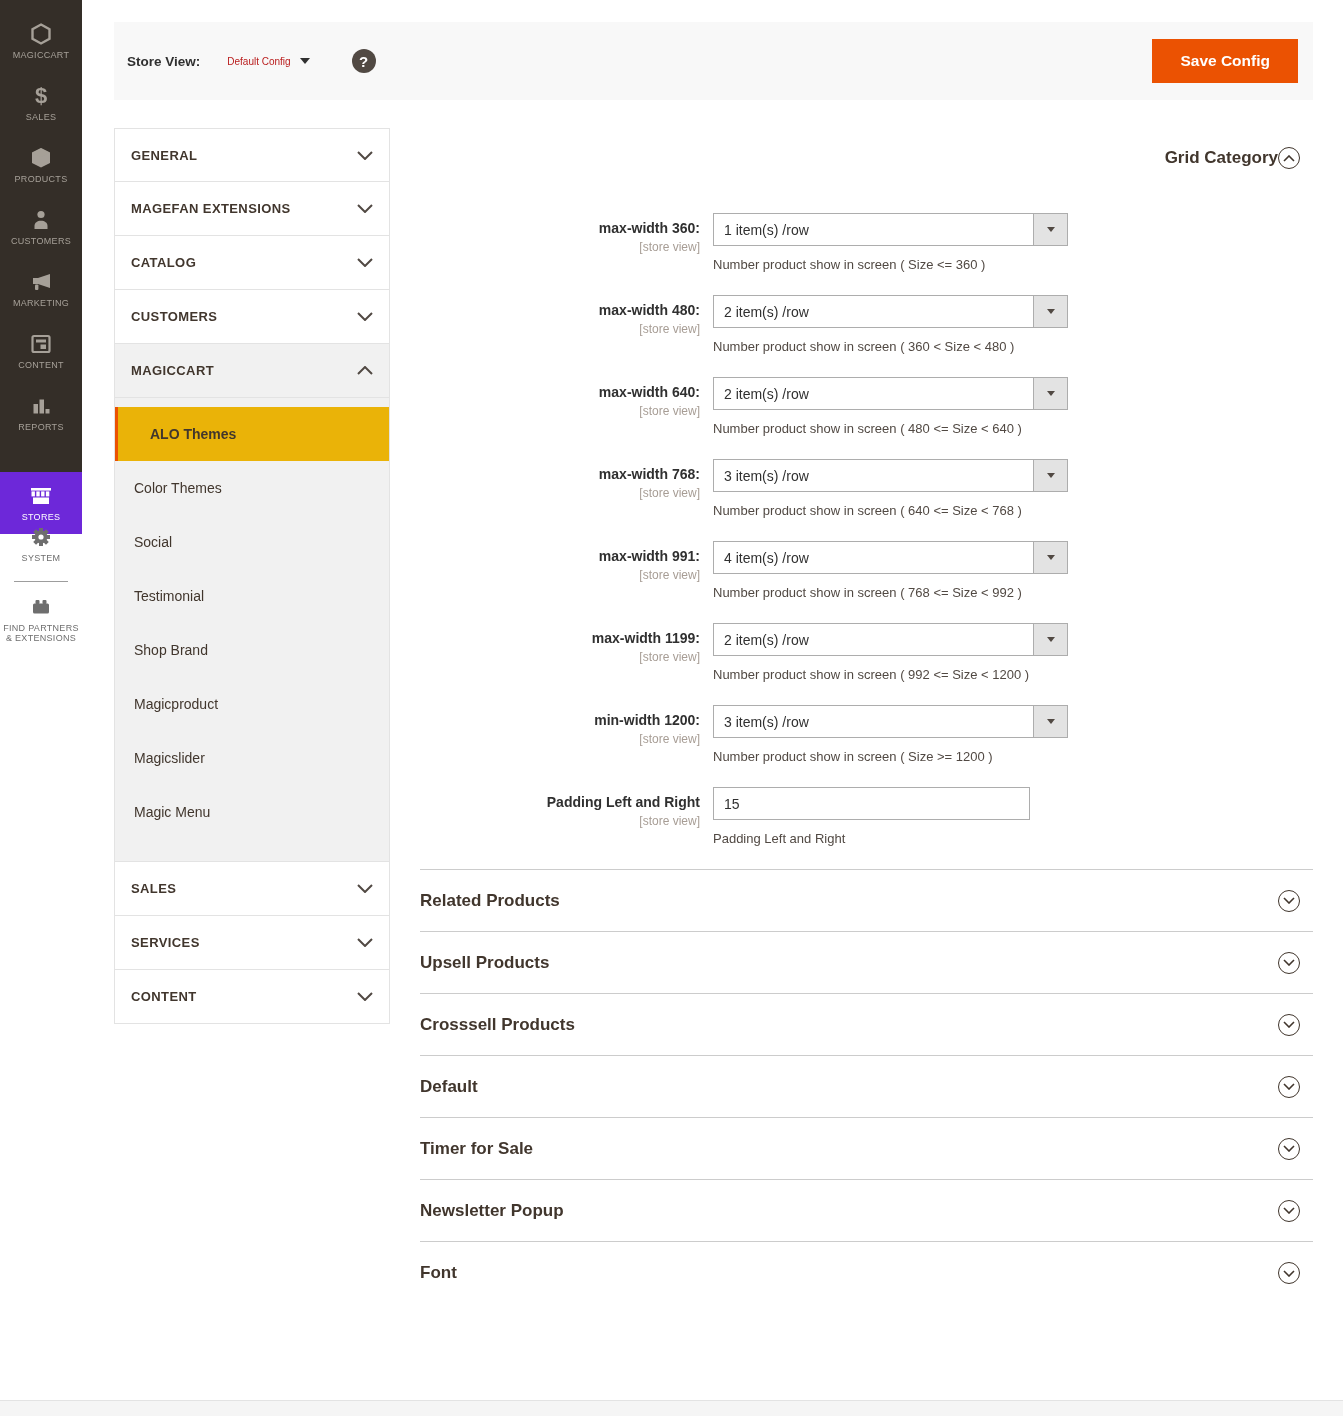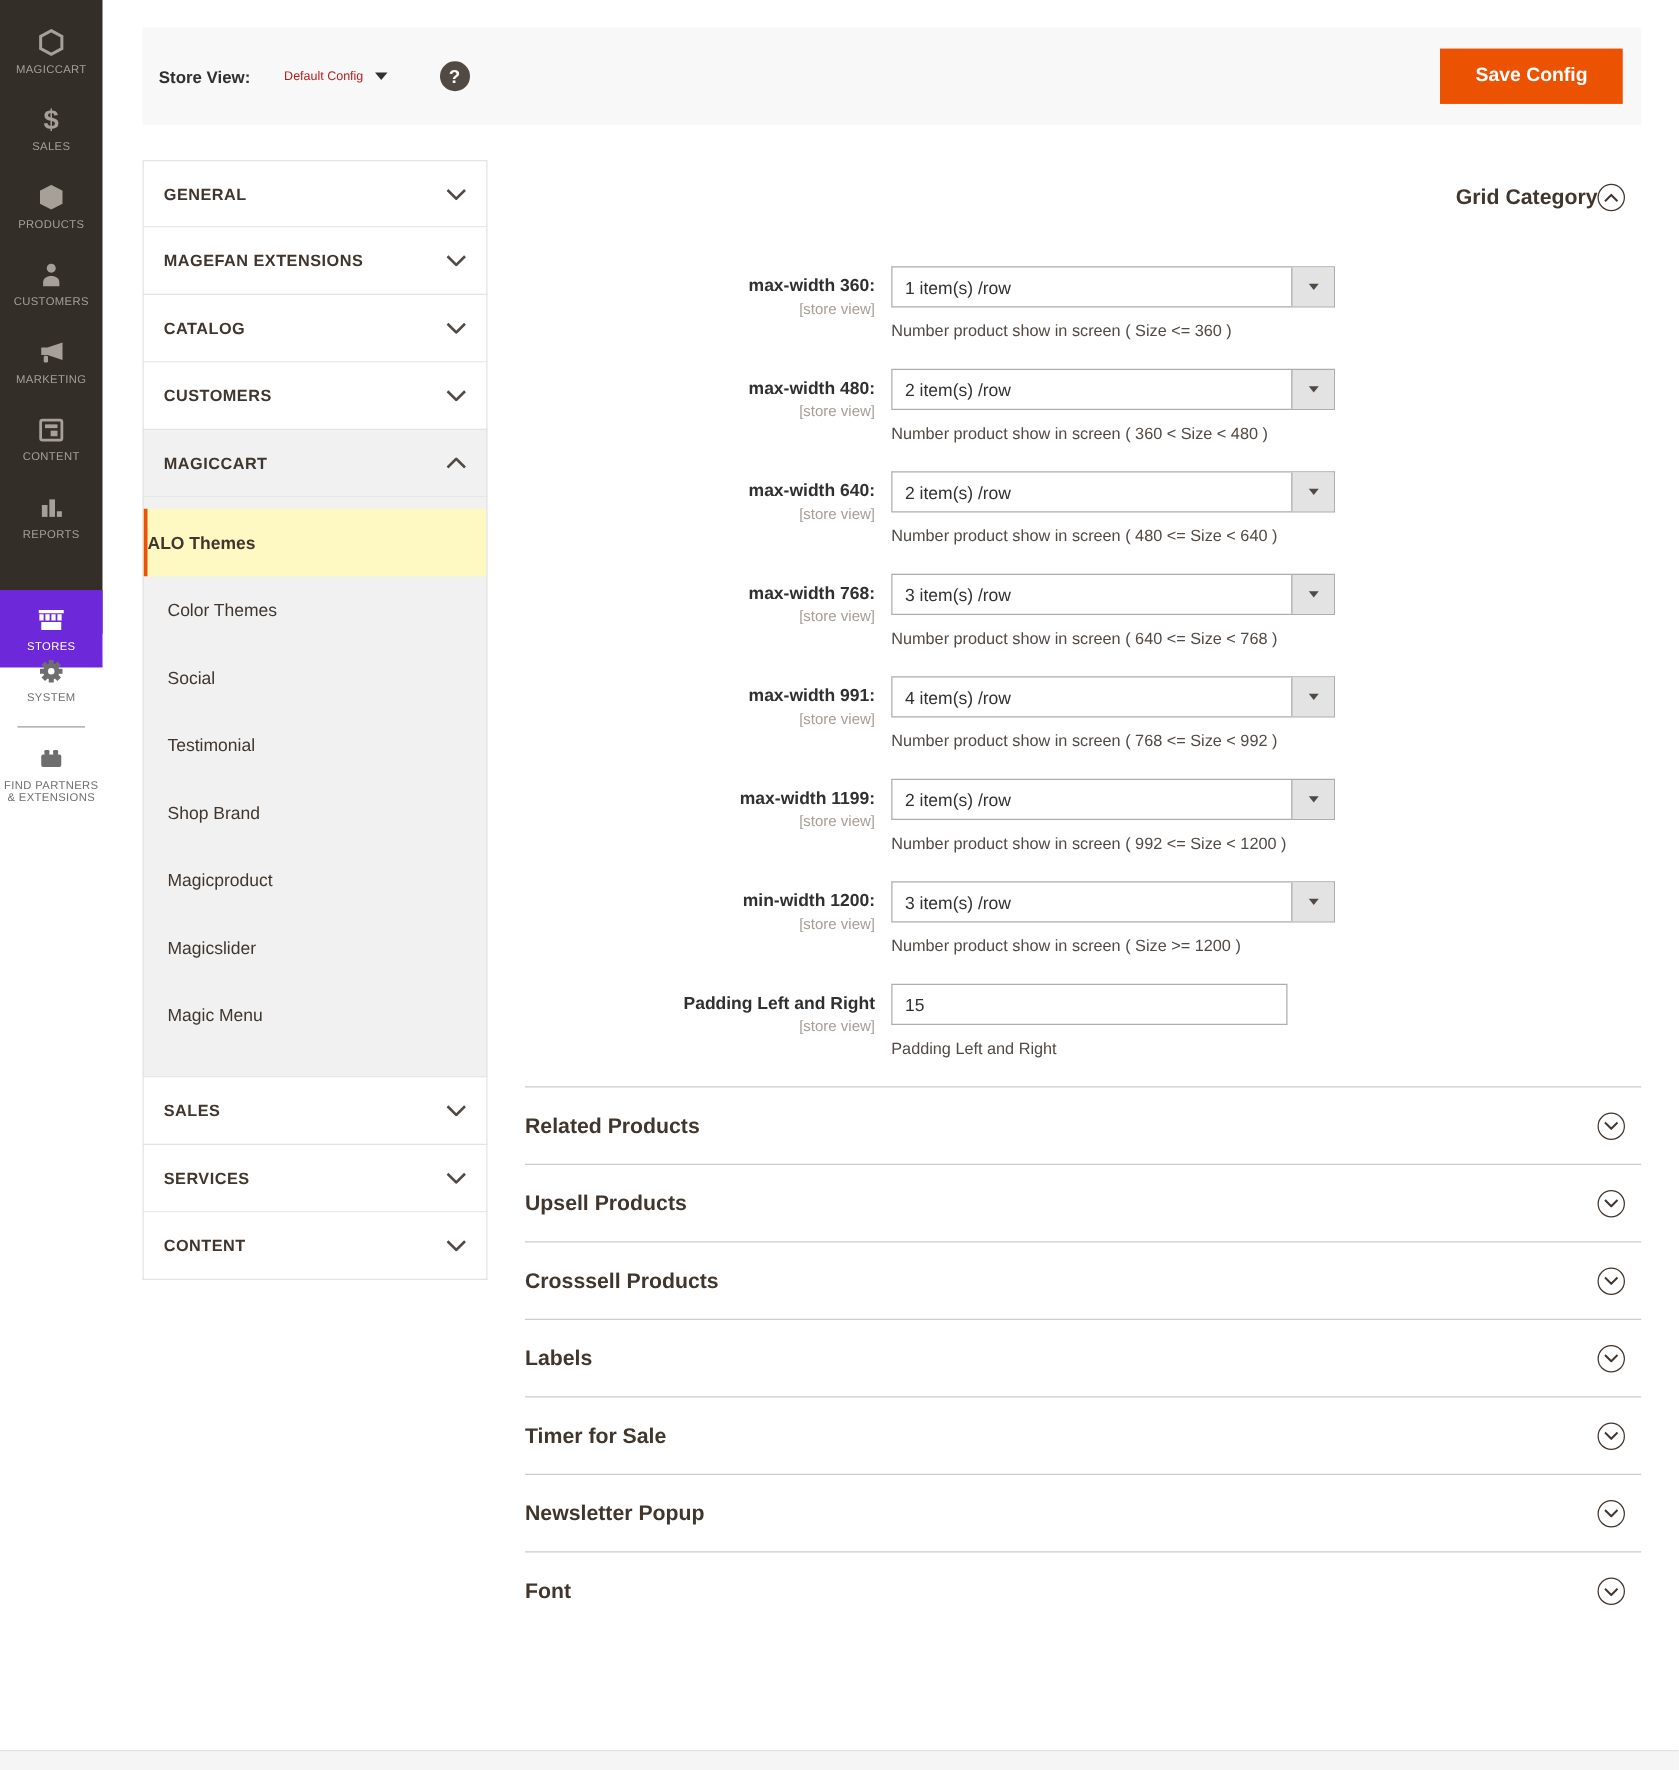--- a/index.html
+++ b/index.html
@@ -36,21 +36,21 @@
   
   .cfg-nav { position:absolute; left:114px; top:128px; width:276px; }
   .cfg-section { height:54px; background:#ffffff; border:1px solid #e3e3e3; border-top:none;
     display:flex; align-items:center; justify-content:space-between; padding:0 16px; cursor:pointer; }
   .cfg-section:first-child { border-top:1px solid #e3e3e3; }
   .cfg-section .cfg-label { font-size:13px; font-weight:700; color:#41362d; letter-spacing:.4px; }
   .cfg-section.expanded { background:#f1f1f1; }
   .chev { stroke:#514943; stroke-width:2; fill:none; }
   .cfg-sub { background:#f1f1f1; border:1px solid #e3e3e3; border-top:none; padding:9px 0 22px 0; }
   .cfg-sub-item { padding:19px 16px 19px 19px; font-size:14px; color:#41362d; cursor:pointer; }
-  .cfg-sub-item.active { background:#fef9c3; border-left:3px solid #eb5202; padding-left:0; font-weight:700; }
+  .cfg-sub-item.active { background:#eab308; border-left:3px solid #eb5202; padding-left:32px; font-weight:700; }
 
   
   .main { position:absolute; left:420px; top:140px; width:893px; }
   .sec-header { display:flex; align-items:center; justify-content:flex-end; height:36px; }
   .sec-title { font-size:17px; font-weight:700; color:#41362d; }
   .circle-btn { width:22px; height:22px; border:1px solid #41362d; border-radius:50%;
     display:flex; align-items:center; justify-content:center; cursor:pointer; background:transparent; margin-right:13px; }
   .circle-btn svg { stroke:#41362d; stroke-width:1.6; fill:none; }
 
   .fields { margin-top:37px; }
@@ -427,21 +427,21 @@
   </div>
   <div class="acc-row">
     <span class="acc-title">Crosssell Products</span>
     <span class="circle-btn">
         <svg width="12" height="7" viewBox="0 0 12 7">
           <polyline points="1,1 6,6 11,1"></polyline>
         </svg>
       </span>
   </div>
   <div class="acc-row">
-    <span class="acc-title">Labels</span>
+    <span class="acc-title">Default</span>
     <span class="circle-btn">
         <svg width="12" height="7" viewBox="0 0 12 7">
           <polyline points="1,1 6,6 11,1"></polyline>
         </svg>
       </span>
   </div>
   <div class="acc-row">
     <span class="acc-title">Timer for Sale</span>
     <span class="circle-btn">
         <svg width="12" height="7" viewBox="0 0 12 7">

